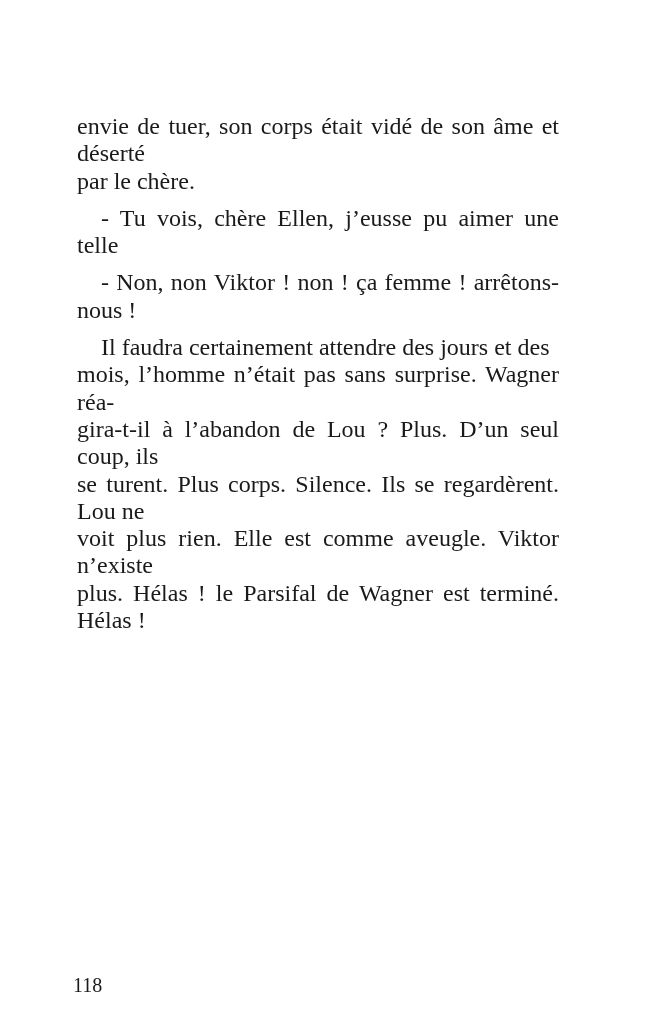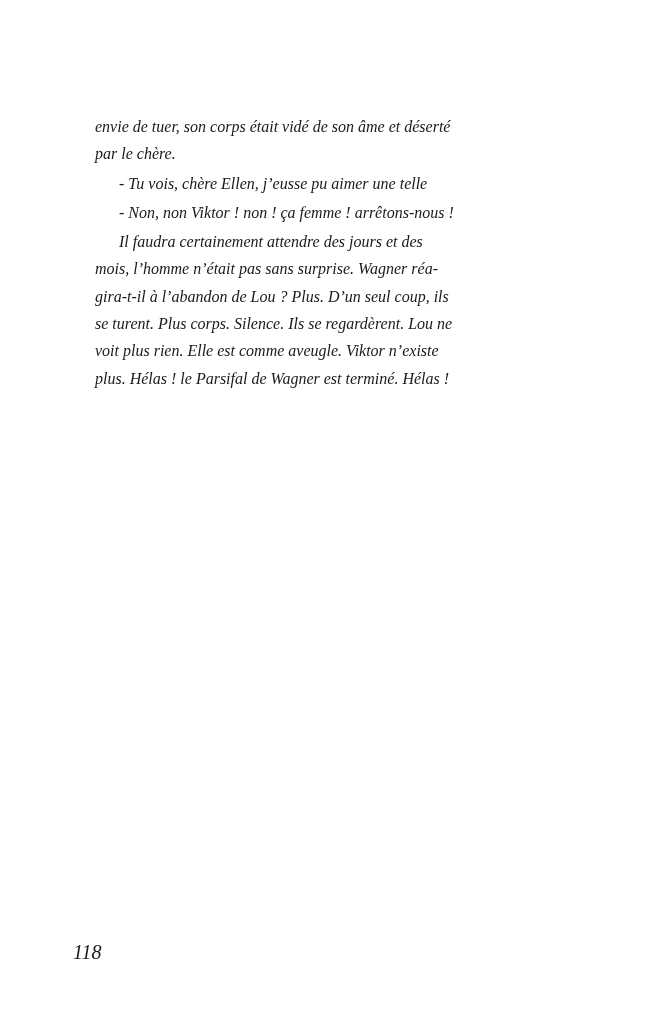--- a/index.html
+++ b/index.html
@@ -10,46 +10,44 @@
     body {
       width: 650px;
       height: 1036px;
       position: relative;
       overflow: hidden;
       font-family: "Liberation Serif", "DejaVu Serif", serif;
       color: #1a1a1a;
     }
     .page-text {
       position: absolute;
-      left: 95px;
+      left: 77px;
       top: 113px;
       width: 482px;
-      font-size: 16px;
+      font-size: 24px;
       line-height: 27.3px;
-      font-style: italic;
     }
     .para {
       margin: 0;
       text-align: justify;
       text-align-last: left;
       hyphens: manual;
     }
     .para.indent {
       text-indent: 24px;
     }
     .gap {
-      margin-top: 2px;
+      margin-top: 10px;
     }
     .page-number {
       position: absolute;
       left: 73px;
-      top: 940px;
+      top: 973px;
       font-size: 20px;
       line-height: 24px;
-      font-style: italic;
     }
   </style>
 </head>
 <body>
 
 <div class="page-text">
   <p class="para">
     <span>envie de tuer, son corps était vidé de son âme et déserté</span><br>
     <span>par le chère.</span>
   </p>

